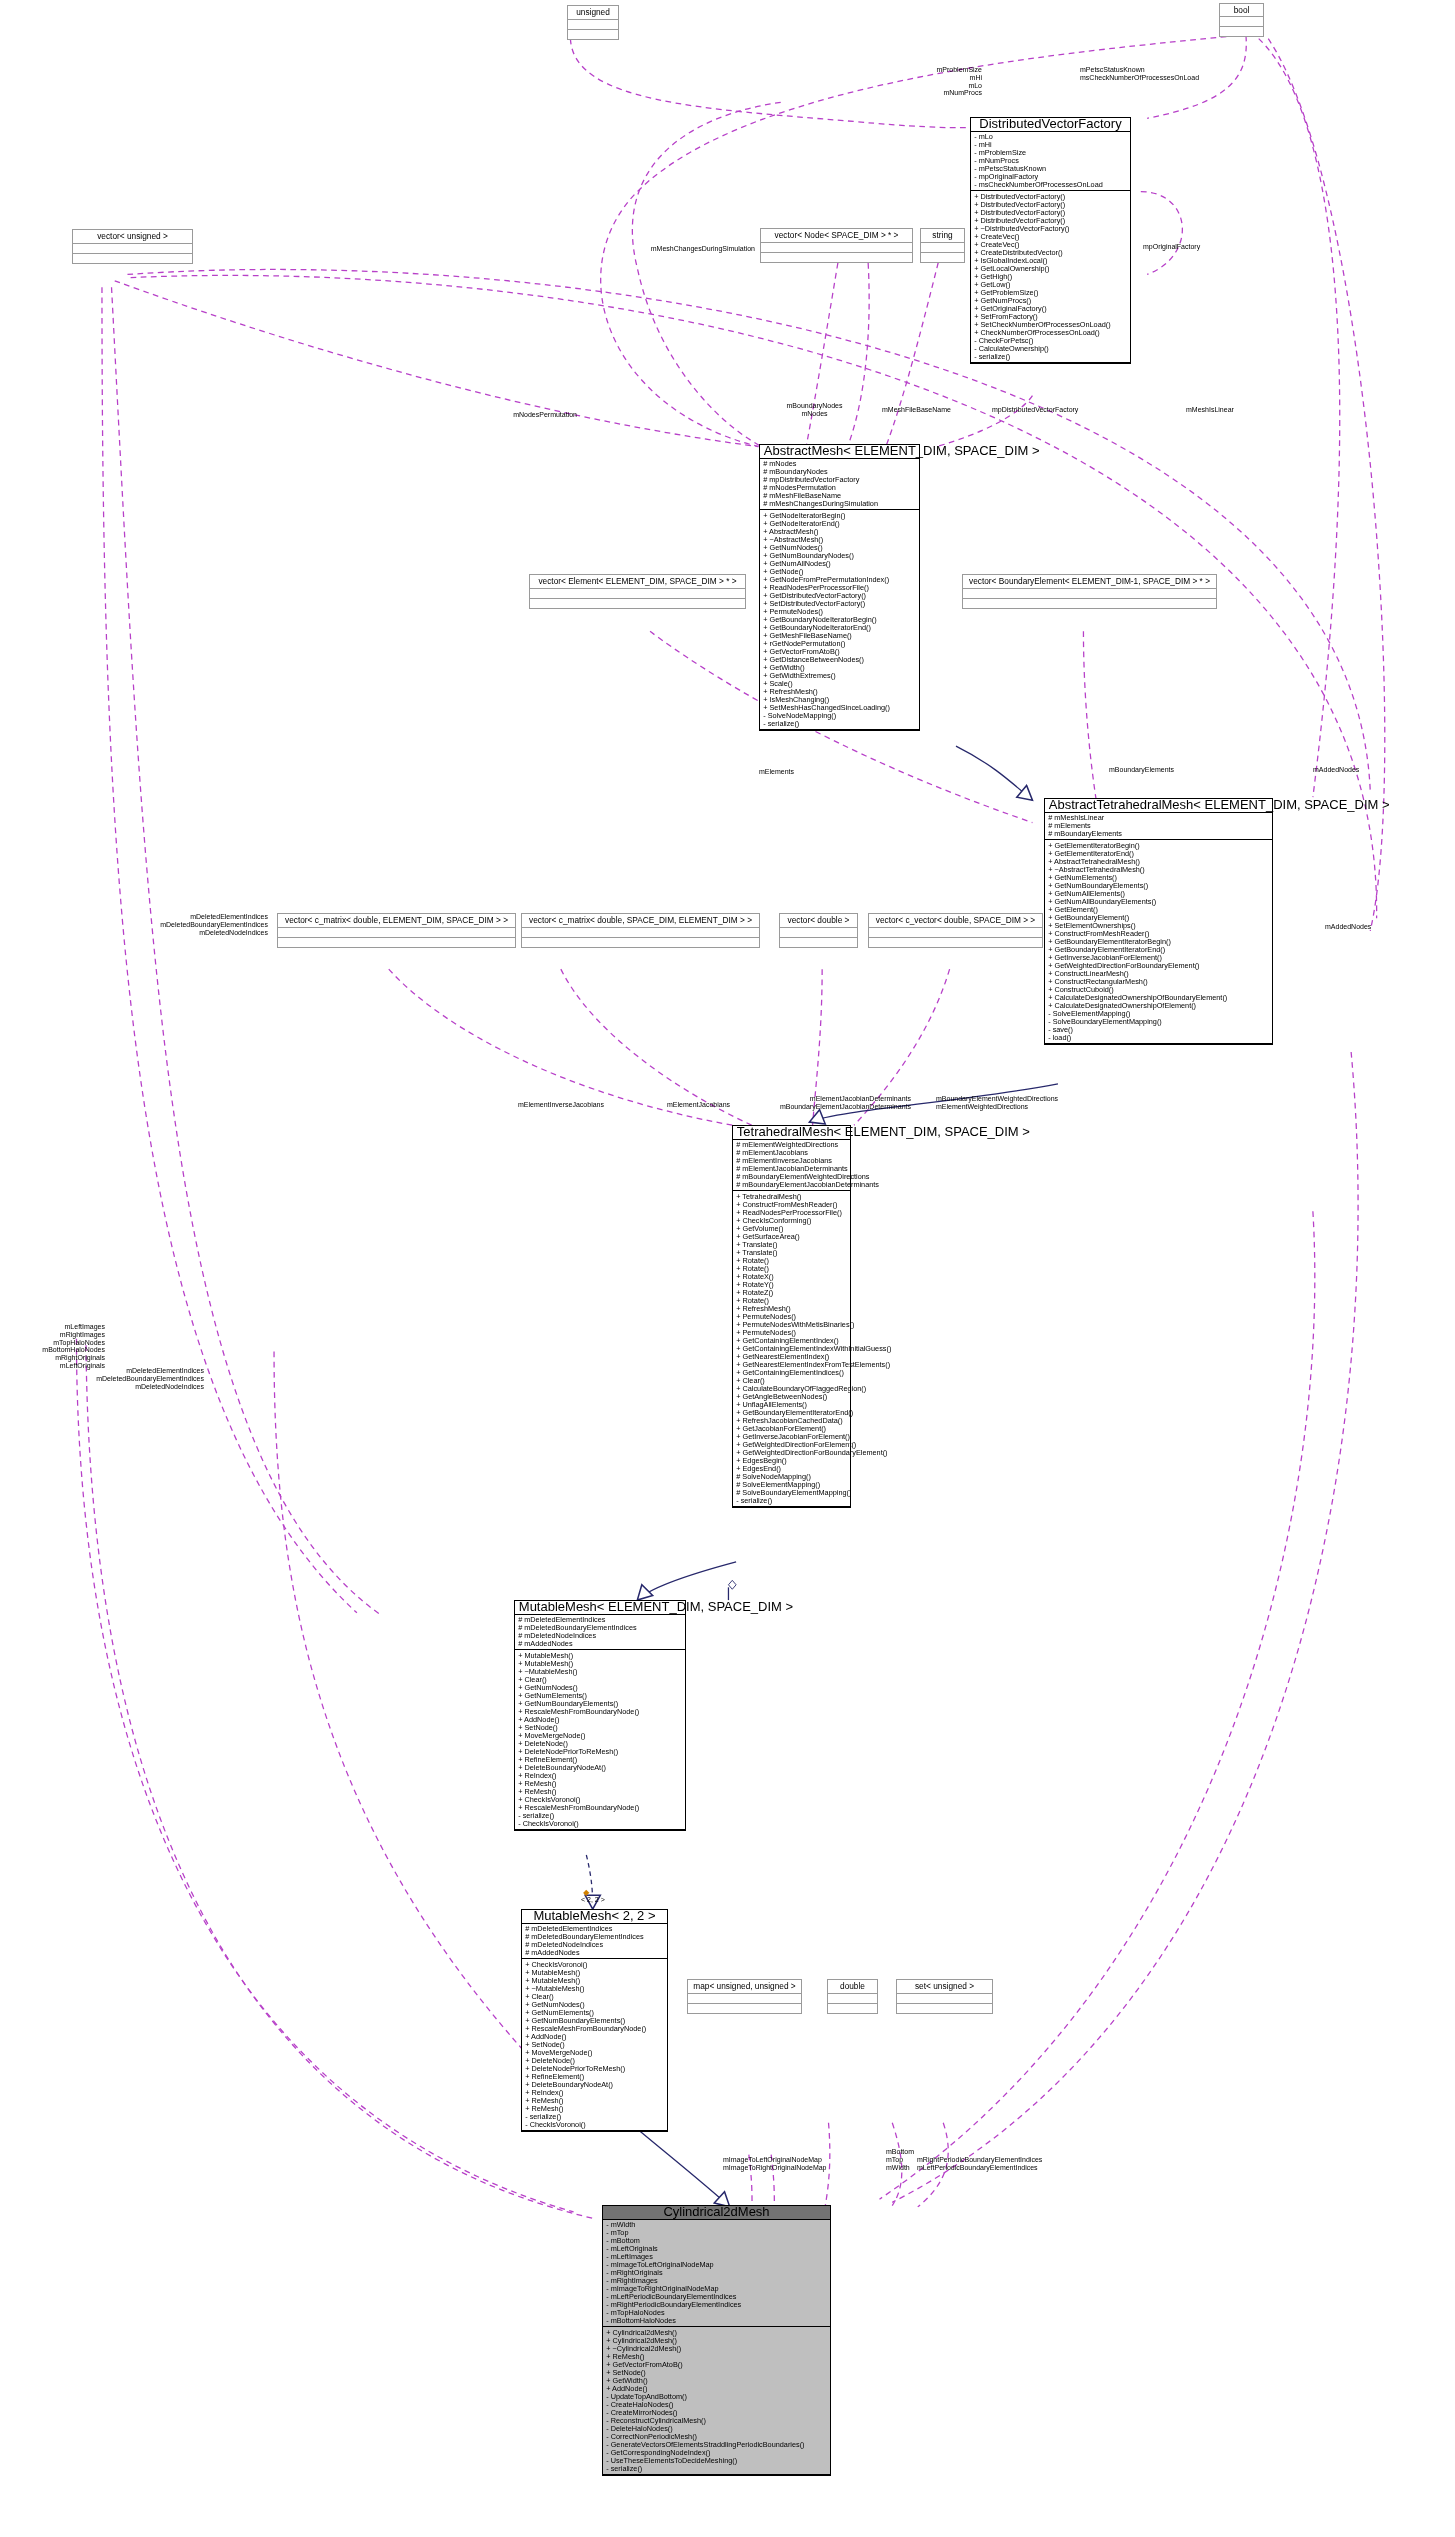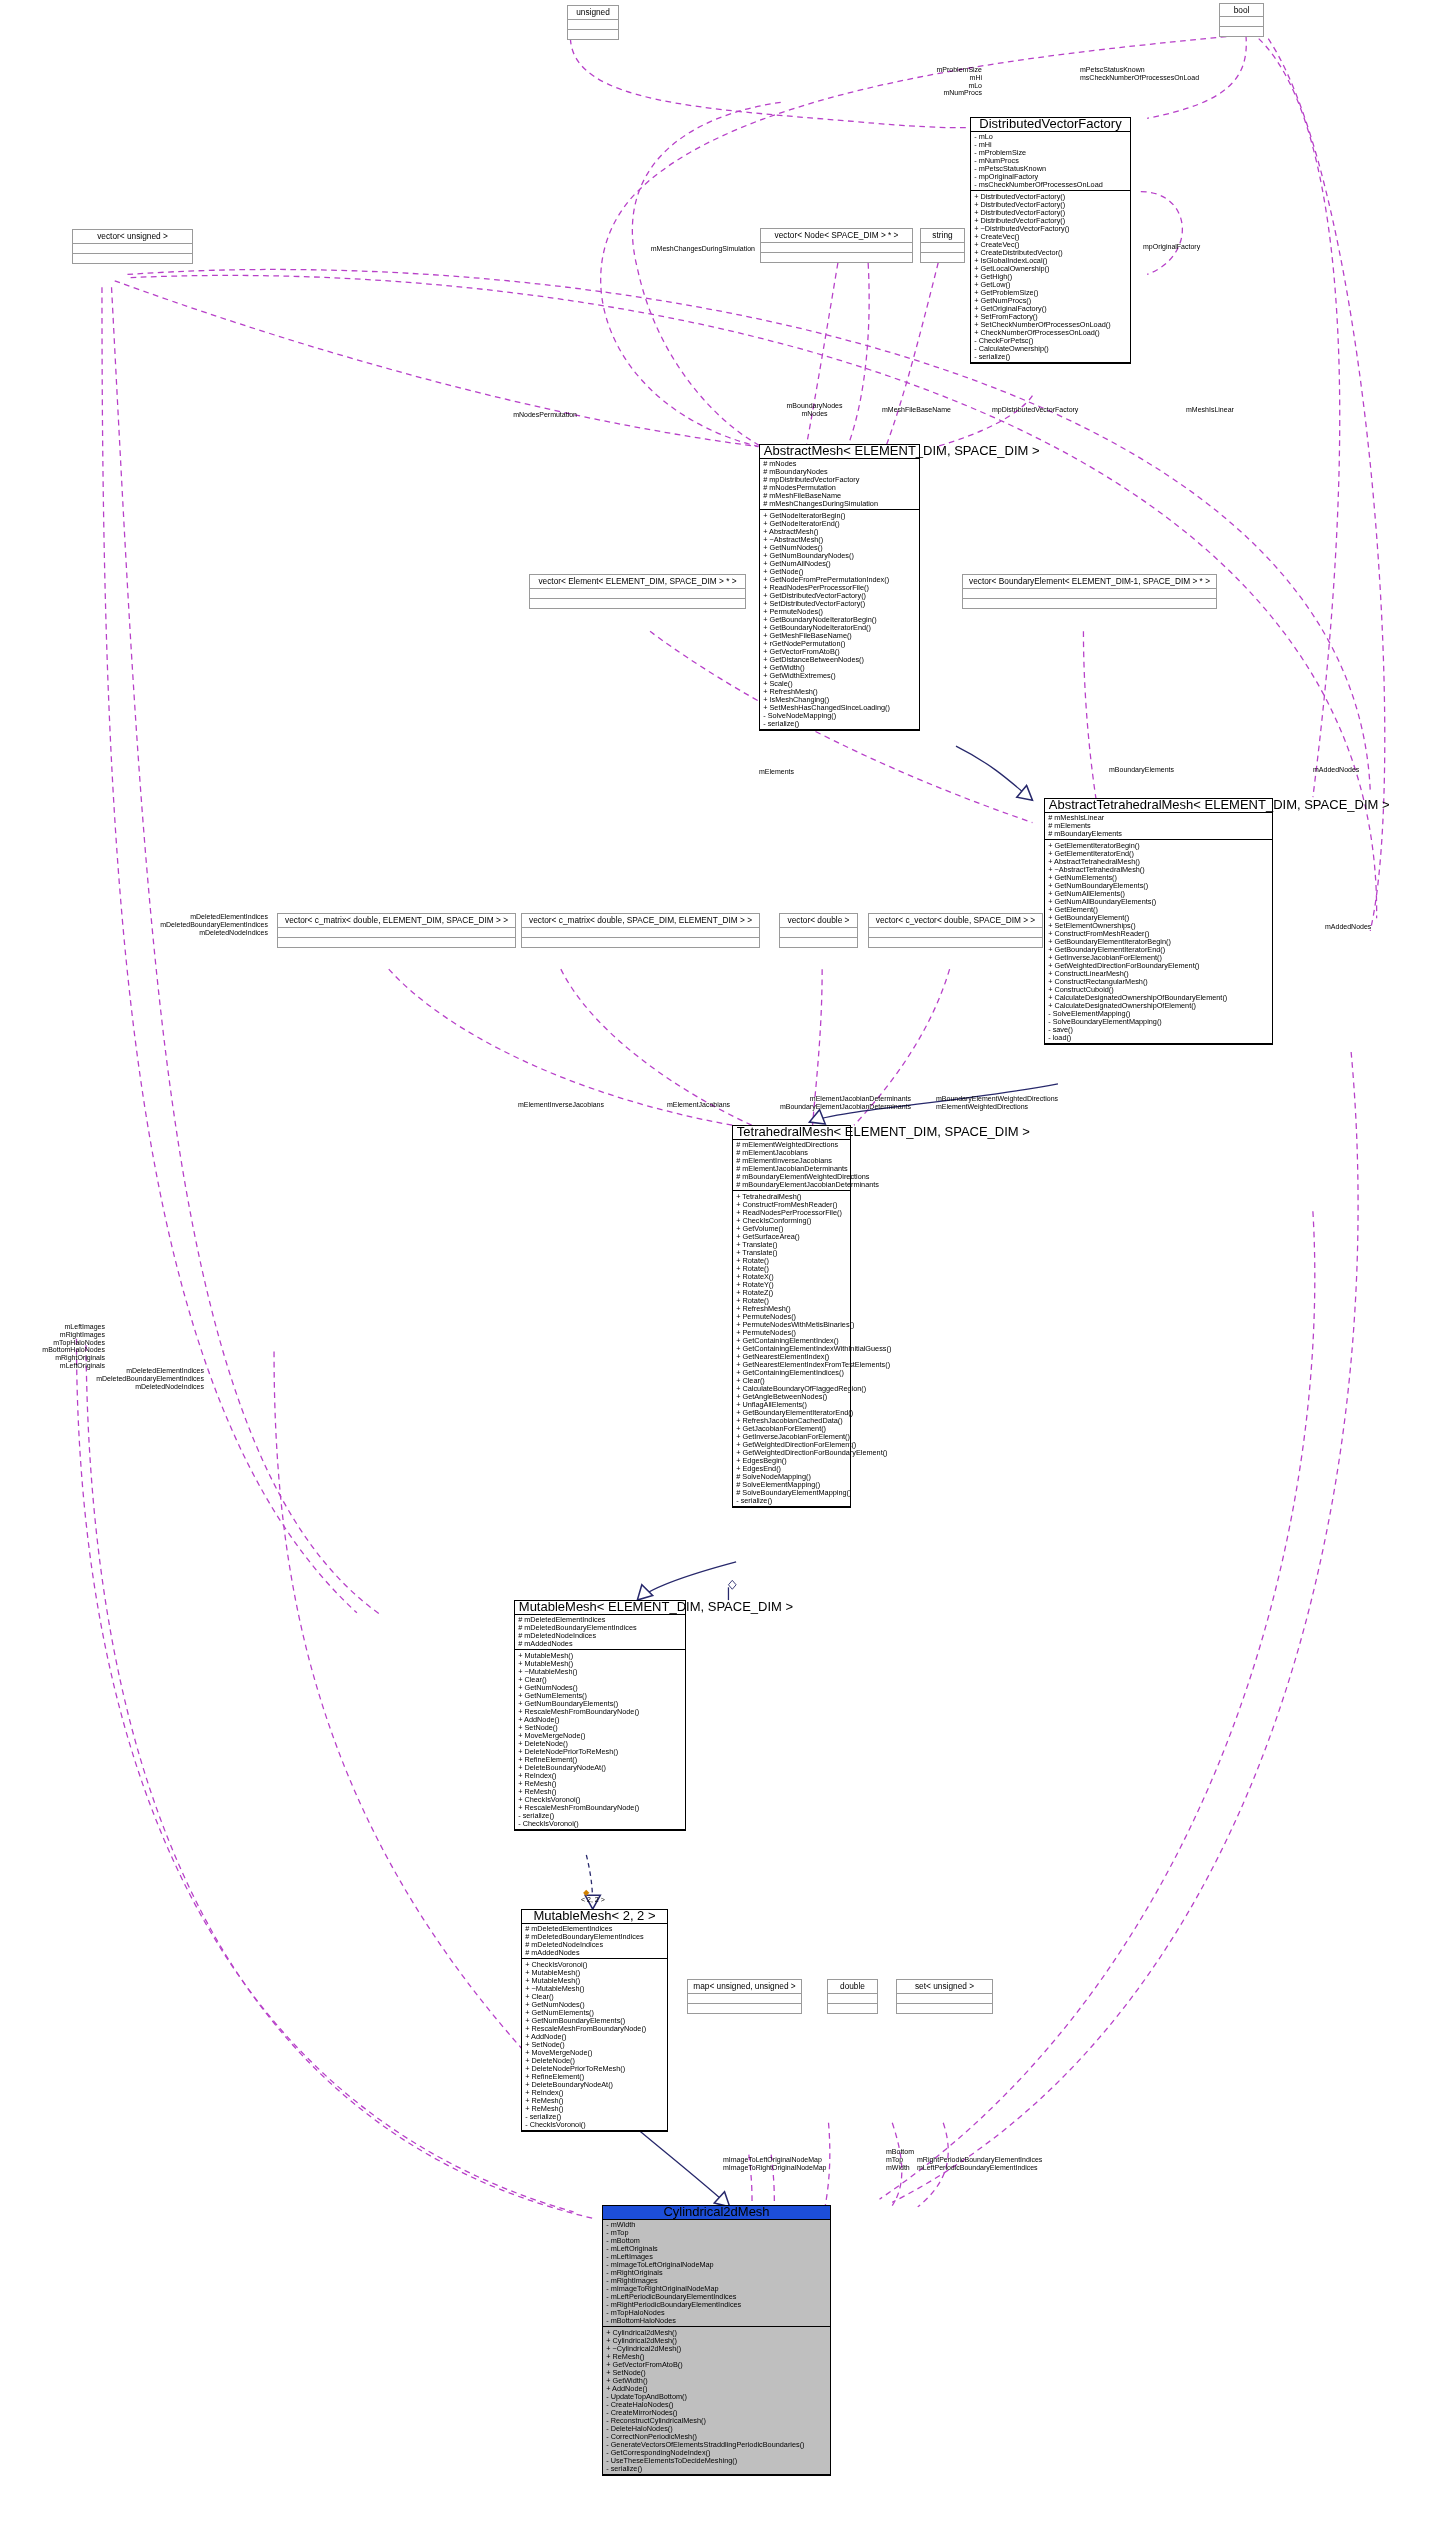--- a/index.html
+++ b/index.html
@@ -7,21 +7,21 @@
   #canvas{position:relative;width:1455px;height:2538px;background:#fff;overflow:hidden;}
   svg#edges{position:absolute;left:0;top:0;width:1455px;height:2538px;pointer-events:none;}
 
   
   .node{position:absolute;box-sizing:border-box;border:0.6px solid #000;background:#ffffff;}
   .node .title{font-size:13px;line-height:10.2px;text-align:center;padding:1.3px 3.8px;border-bottom:0.6px solid #000;white-space:nowrap;}
   .node .sec{padding:1.3px 3.2px;border-bottom:0.6px solid #000;}
   .node .sec:last-child{border-bottom:none;}
   .node .row{font-size:7.3px;line-height:8px;white-space:nowrap;}
   .node.filled{background:#bfbfbf;}
-  .node.filled .title{background:#1d4ed8;}
+  .node.filled .title{background:#737373;}
   .node.thick{border:1.3px solid #000;}
   .node.thick .title{border-bottom:1.3px solid #000;}
   .node.thick .sec{border-bottom:1.3px solid #000;}
 
   
   .tbox{position:absolute;box-sizing:border-box;border:0.6px solid #9a9a9a;background:#fff;}
   .tbox .title{font-size:8.3px;line-height:10.2px;text-align:center;padding:1.3px 3.8px;border-bottom:0.6px solid #9a9a9a;white-space:nowrap;}
   .tbox .e1{height:9px;border-bottom:0.6px solid #9a9a9a;}
   .tbox .e2{height:9px;}
 

